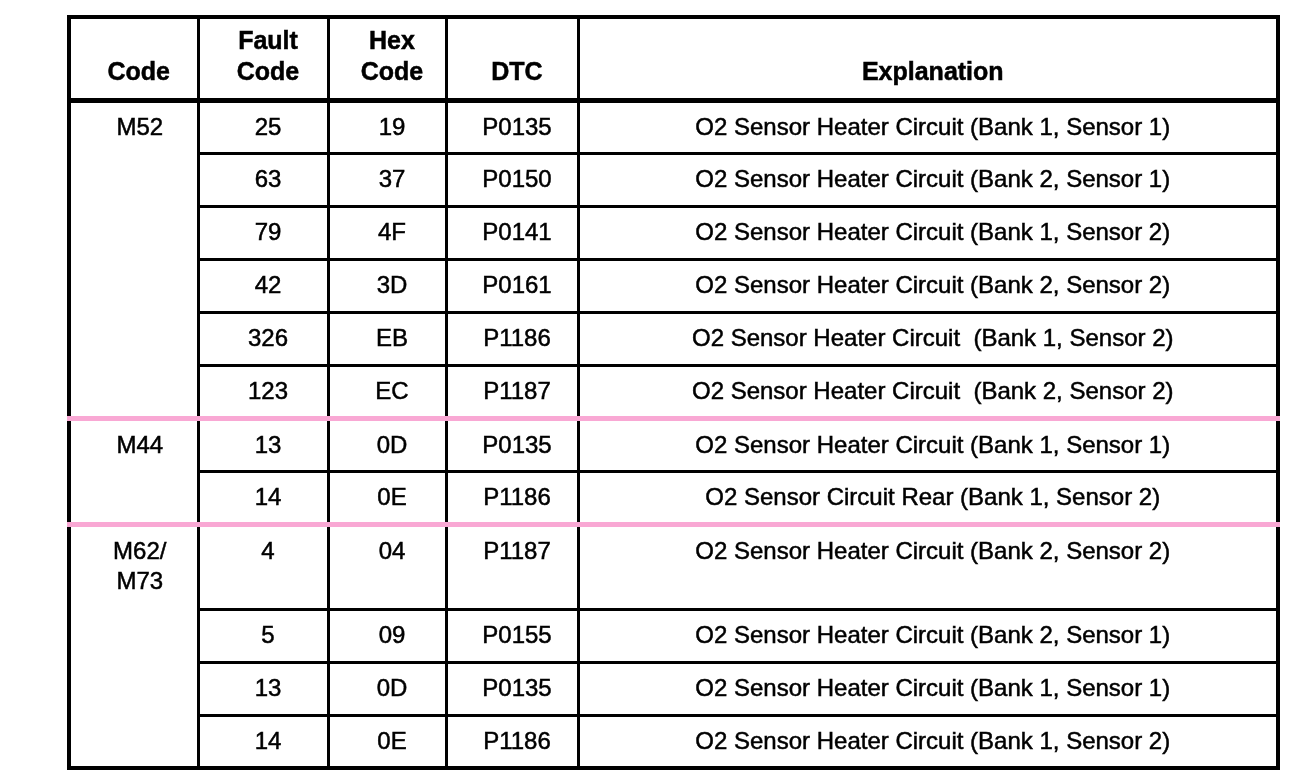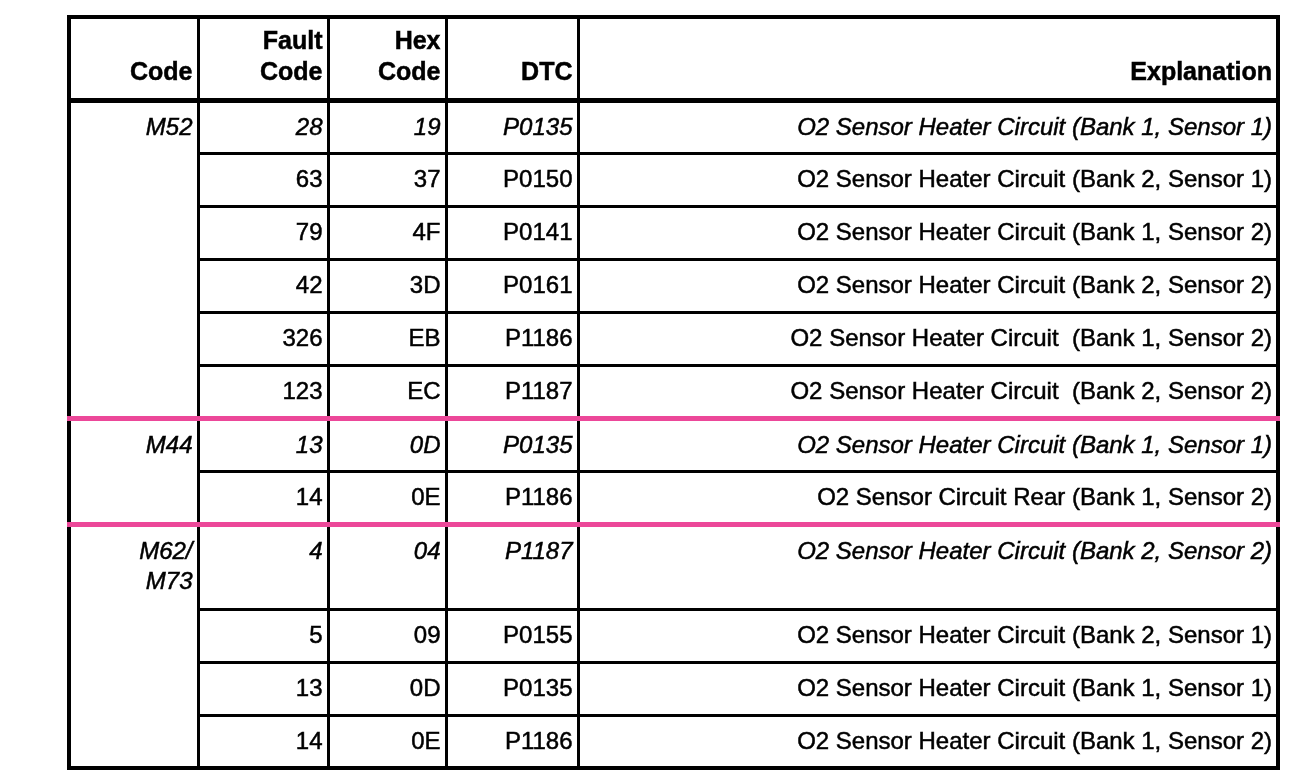--- a/index.html
+++ b/index.html
@@ -28,21 +28,21 @@
     border: 4px solid #000;
   }
   col.c-model { width: 129px; }
   col.c-fault { width: 130px; }
   col.c-hex   { width: 118px; }
   col.c-dtc   { width: 132px; }
   col.c-expl  { width: 700px; }
 
   th, td {
     border: 3px solid #000;
-    text-align: right;
+    text-align: center;
     white-space: pre-wrap;
     overflow: hidden;
     -webkit-text-stroke: 0.5px #000;
   }
   thead tr { height: 78px; }
   thead th {
     vertical-align: bottom;
     font-weight: bold;
     font-size: 25px;
     padding: 6px 4px 10px 14px;
@@ -51,21 +51,21 @@
   }
   tbody tr { height: 53px; }
   tbody tr.tall { height: 85px; }
   tbody td {
     vertical-align: top;
     font-size: 24px;
     padding: 9px 4px 4px 14px;
     line-height: 1.25;
   }
   td.model-cell { padding-left: 16px; }
-  tbody tr.group-start td { border-top: 5px solid #ec4899; font-style: italic; }
+  tbody tr.group-start td { border-top: 5px solid #f9a8d4; }
 </style>
 </head>
 <body>
 
 <div class="page">
   <table class="fault-table">
     <colgroup>
       <col class="c-model">
         <col class="c-fault">
         <col class="c-hex">
@@ -80,21 +80,21 @@
         <th>Hex
 Code</th>
         <th>DTC</th>
         <th>Explanation</th>
       </tr>
     </thead>
     <tbody>
 
       <tr class="group-start">
         <td class="model-cell" rowspan="6">M52</td>
-        <td>28</td>
+        <td>25</td>
         <td>19</td>
         <td>P0135</td>
         <td>O2 Sensor Heater Circuit (Bank 1, Sensor 1)</td>
       </tr>
       <tr>
         <td>63</td>
         <td>37</td>
         <td>P0150</td>
         <td>O2 Sensor Heater Circuit (Bank 2, Sensor 1)</td>
       </tr>

